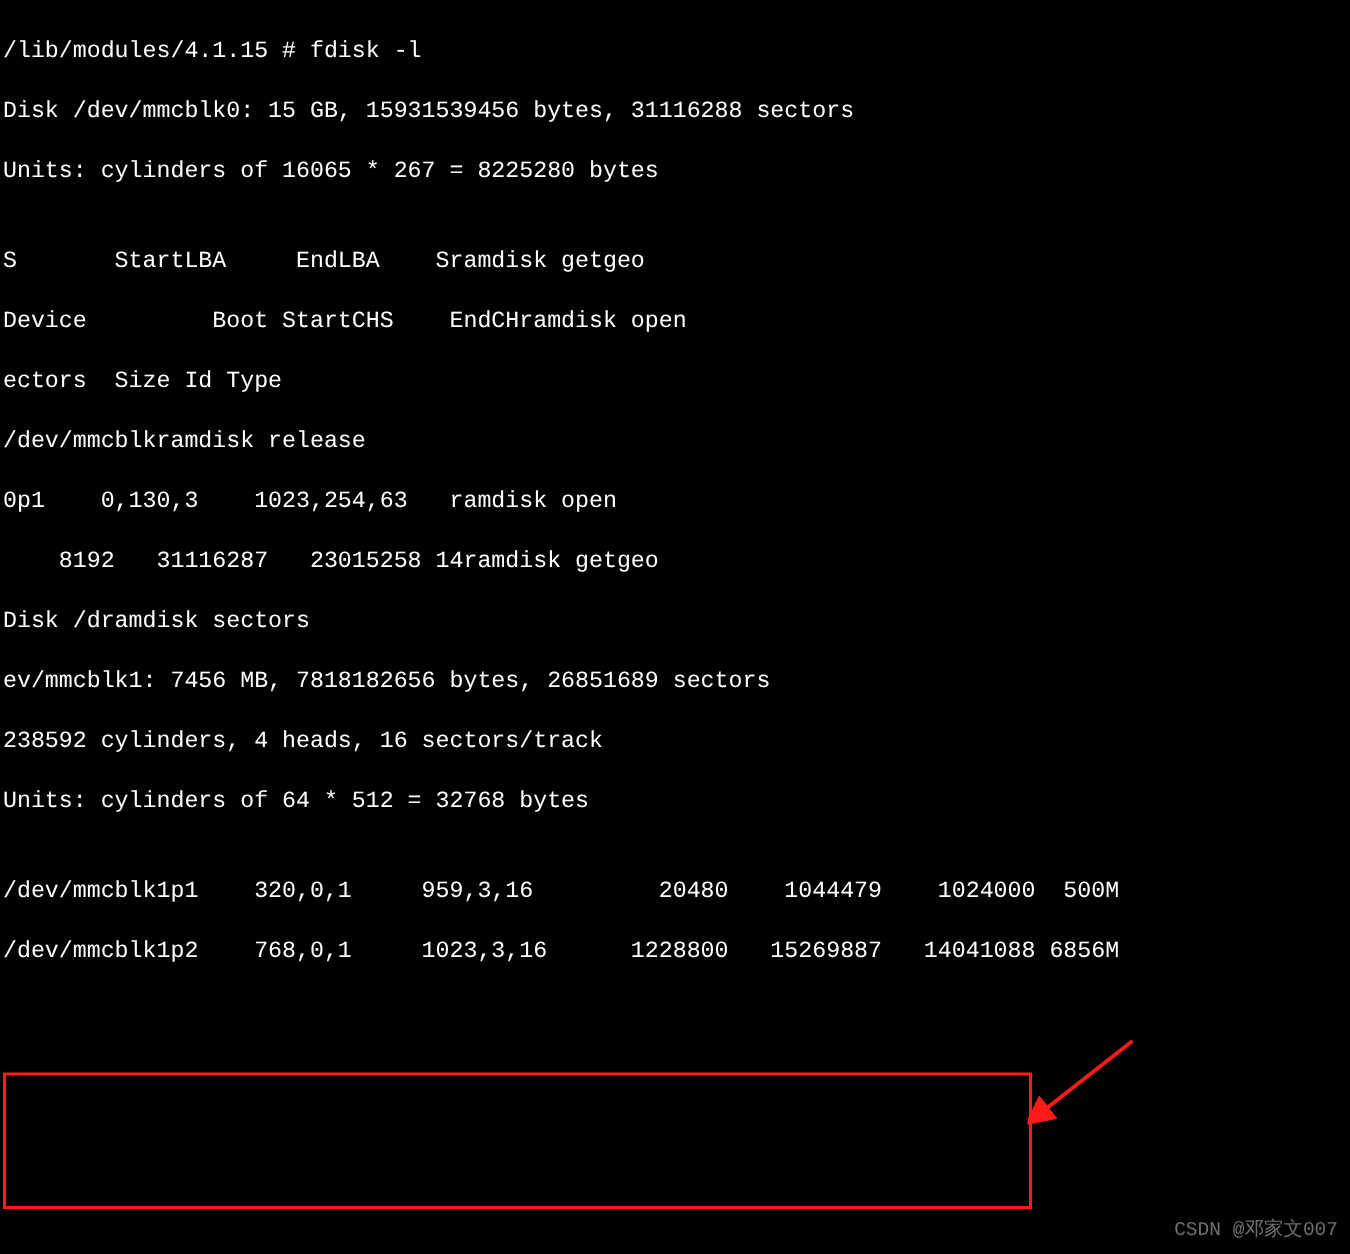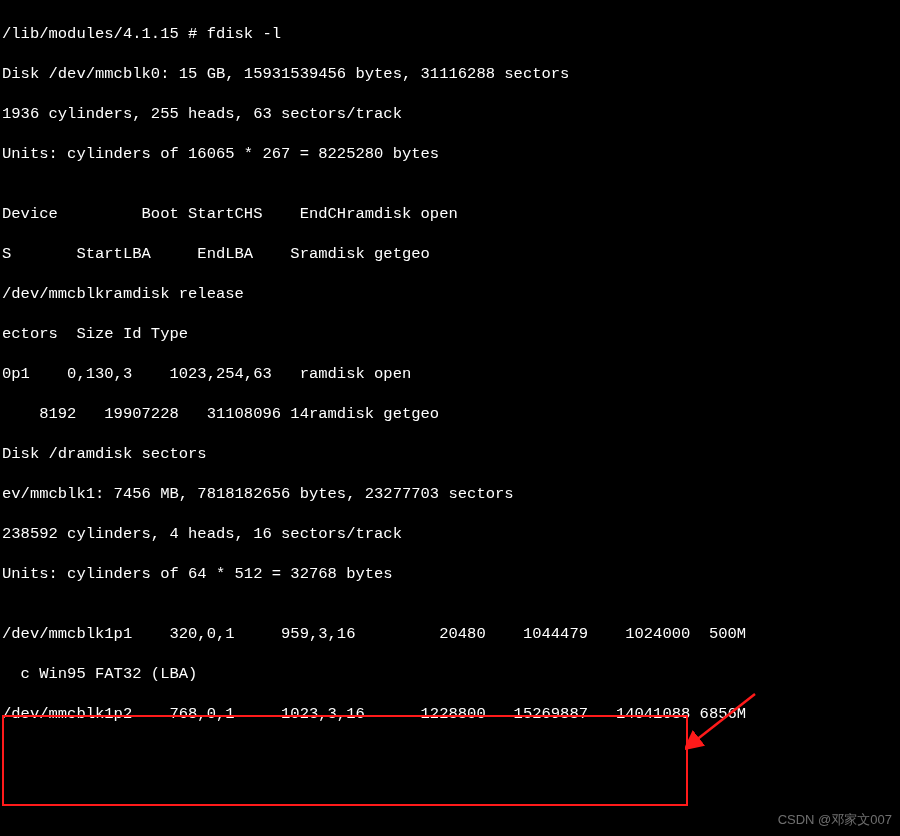--- a/index.html
+++ b/index.html
@@ -38,45 +38,43 @@
     width: 80px;
     height: 70px;
     pointer-events: none;
   }
   .watermark {
     position: absolute;
     right: 8px;
     bottom: 6px;
     color: rgba(200,200,200,0.55);
     font-size: 13px;
-    font-family: Liberation Sans, sans-serif;
+    font-family: Liberation Mono, monospace;
   }
 </style>
 </head>
 <body>
 
 <div class="terminal">
 <div class="line">/lib/modules/4.1.15 # fdisk -l</div>
 <div class="line">Disk /dev/mmcblk0: 15 GB, 15931539456 bytes, 31116288 sectors</div>
-<div class="line">1936 cylinders, 255 heads, 63 sectors/track</div>
 <div class="line">Units: cylinders of 16065 * 267 = 8225280 bytes</div>
 <div class="line"></div>
+<div class="line">S       StartLBA     EndLBA    Sramdisk getgeo</div>
 <div class="line">Device         Boot StartCHS    EndCHramdisk open</div>
-<div class="line">S       StartLBA     EndLBA    Sramdisk getgeo</div>
+<div class="line">ectors  Size Id Type</div>
 <div class="line">/dev/mmcblkramdisk release</div>
-<div class="line">ectors  Size Id Type</div>
 <div class="line">0p1    0,130,3    1023,254,63   ramdisk open</div>
-<div class="line">    8192   19907228   31108096 14ramdisk getgeo</div>
+<div class="line">    8192   31116287   23015258 14ramdisk getgeo</div>
 <div class="line">Disk /dramdisk sectors</div>
-<div class="line">ev/mmcblk1: 7456 MB, 7818182656 bytes, 23277703 sectors</div>
+<div class="line">ev/mmcblk1: 7456 MB, 7818182656 bytes, 26851689 sectors</div>
 <div class="line">238592 cylinders, 4 heads, 16 sectors/track</div>
 <div class="line">Units: cylinders of 64 * 512 = 32768 bytes</div>
 <div class="line"></div>
 <div class="line">/dev/mmcblk1p1    320,0,1     959,3,16         20480    1044479    1024000  500M</div>
-<div class="line">  c Win95 FAT32 (LBA)</div>
 <div class="line">/dev/mmcblk1p2    768,0,1     1023,3,16      1228800   15269887   14041088 6856M</div>
 
 
 
 
 <div class="line"></div>
 
 
 
 

